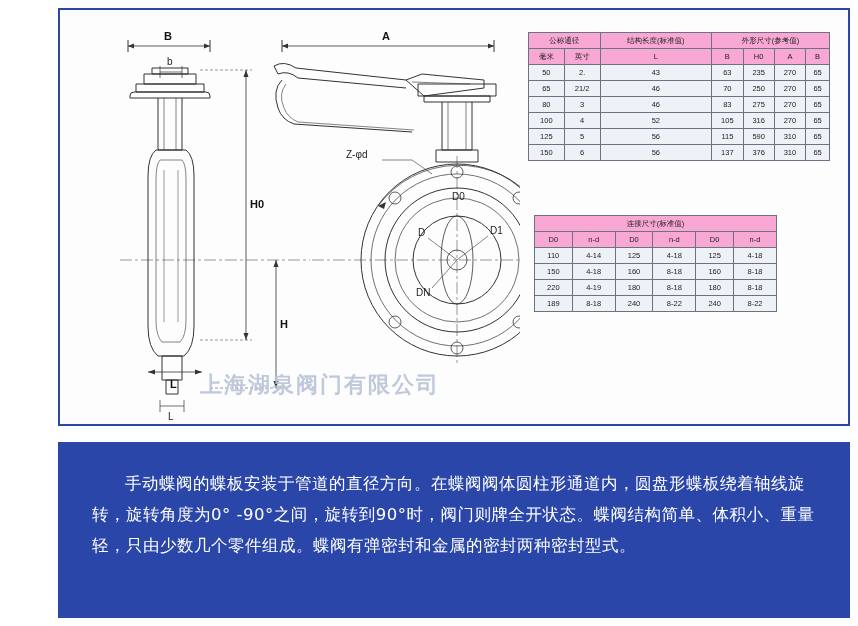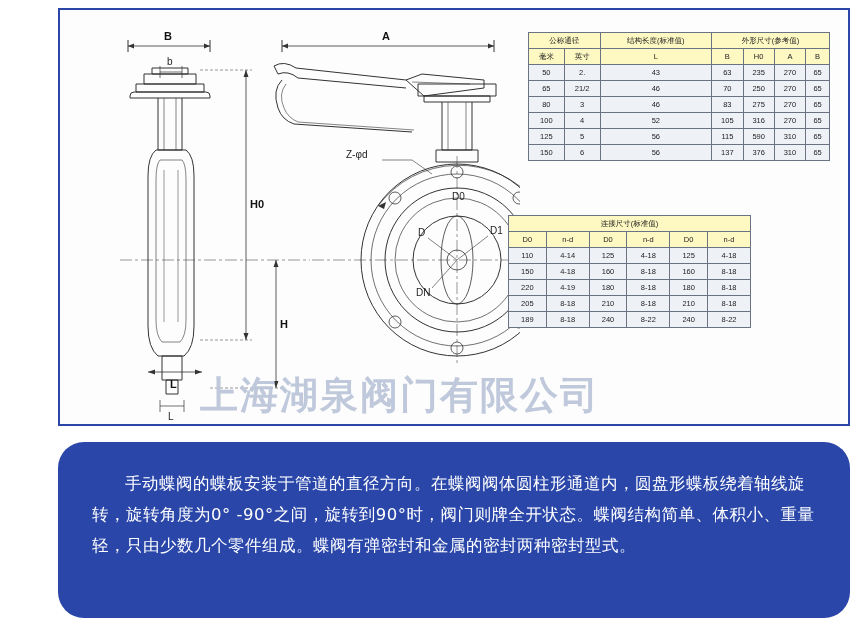--- a/index.html
+++ b/index.html
@@ -31,42 +31,41 @@
   .tbl td,.tbl th{
     border:1px solid #6a7383;
     padding:1px 2px;
     text-align:center;
     font-weight:normal;
     height:13px;
     line-height:11px;
     white-space:nowrap;
   }
   #table-dimensions{left:468px;top:22px;width:302px;}
-  #table-connection{left:448px;top:205px;width:243px;}
-  .tbl .hdr{background:#fef9c3;padding-left:24px;}
+  #table-connection{left:474px;top:205px;width:243px;}
+  .tbl .hdr{background:#f9a8d4;padding-left:24px;}
   
   .watermark{
     position:absolute;left:140px;top:360px;
-    font-size:38px;color:#b9c4d8;font-weight:bold;
+    font-size:22px;color:#b9c4d8;font-weight:bold;
     letter-spacing:2px;
     font-family:"DejaVu Sans",sans-serif;
     white-space:nowrap;
     opacity:.9;
   }
   
   .desc-panel{
     position:absolute;left:58px;top:442px;width:792px;height:176px;
     background:#2a46a9;color:#ffffff;
     box-sizing:border-box;
     padding:26px 34px 10px 34px;
     font-size:16.5px;
     line-height:31px;
     letter-spacing:.5px;
     font-family:"DejaVu Sans",sans-serif;
-    border-radius:26px;
   }
   .desc-panel p{margin:0;text-indent:2em;}
   
   svg.dwg{display:block;}
   .lbl{font-size:10px;fill:#222;font-family:"Liberation Sans",sans-serif;}
   .lbl-b{font-size:11px;fill:#111;font-weight:bold;font-family:"Liberation Sans",sans-serif;}
 </style>
 </head>
 <body>
 
@@ -298,28 +297,20 @@
     </tr>
     <tr>
       <td>220</td>
       <td>4-19</td>
       <td>180</td>
       <td>8-18</td>
       <td>180</td>
       <td>8-18</td>
     </tr>
     <tr>
-      <td>205</td>
-      <td>8-18</td>
-      <td>210</td>
-      <td>8-18</td>
-      <td>210</td>
-      <td>8-18</td>
-    </tr>
-    <tr>
       <td>189</td>
       <td>8-18</td>
       <td>240</td>
       <td>8-22</td>
       <td>240</td>
       <td>8-22</td>
     </tr>
   </tbody>
     </table>
 

